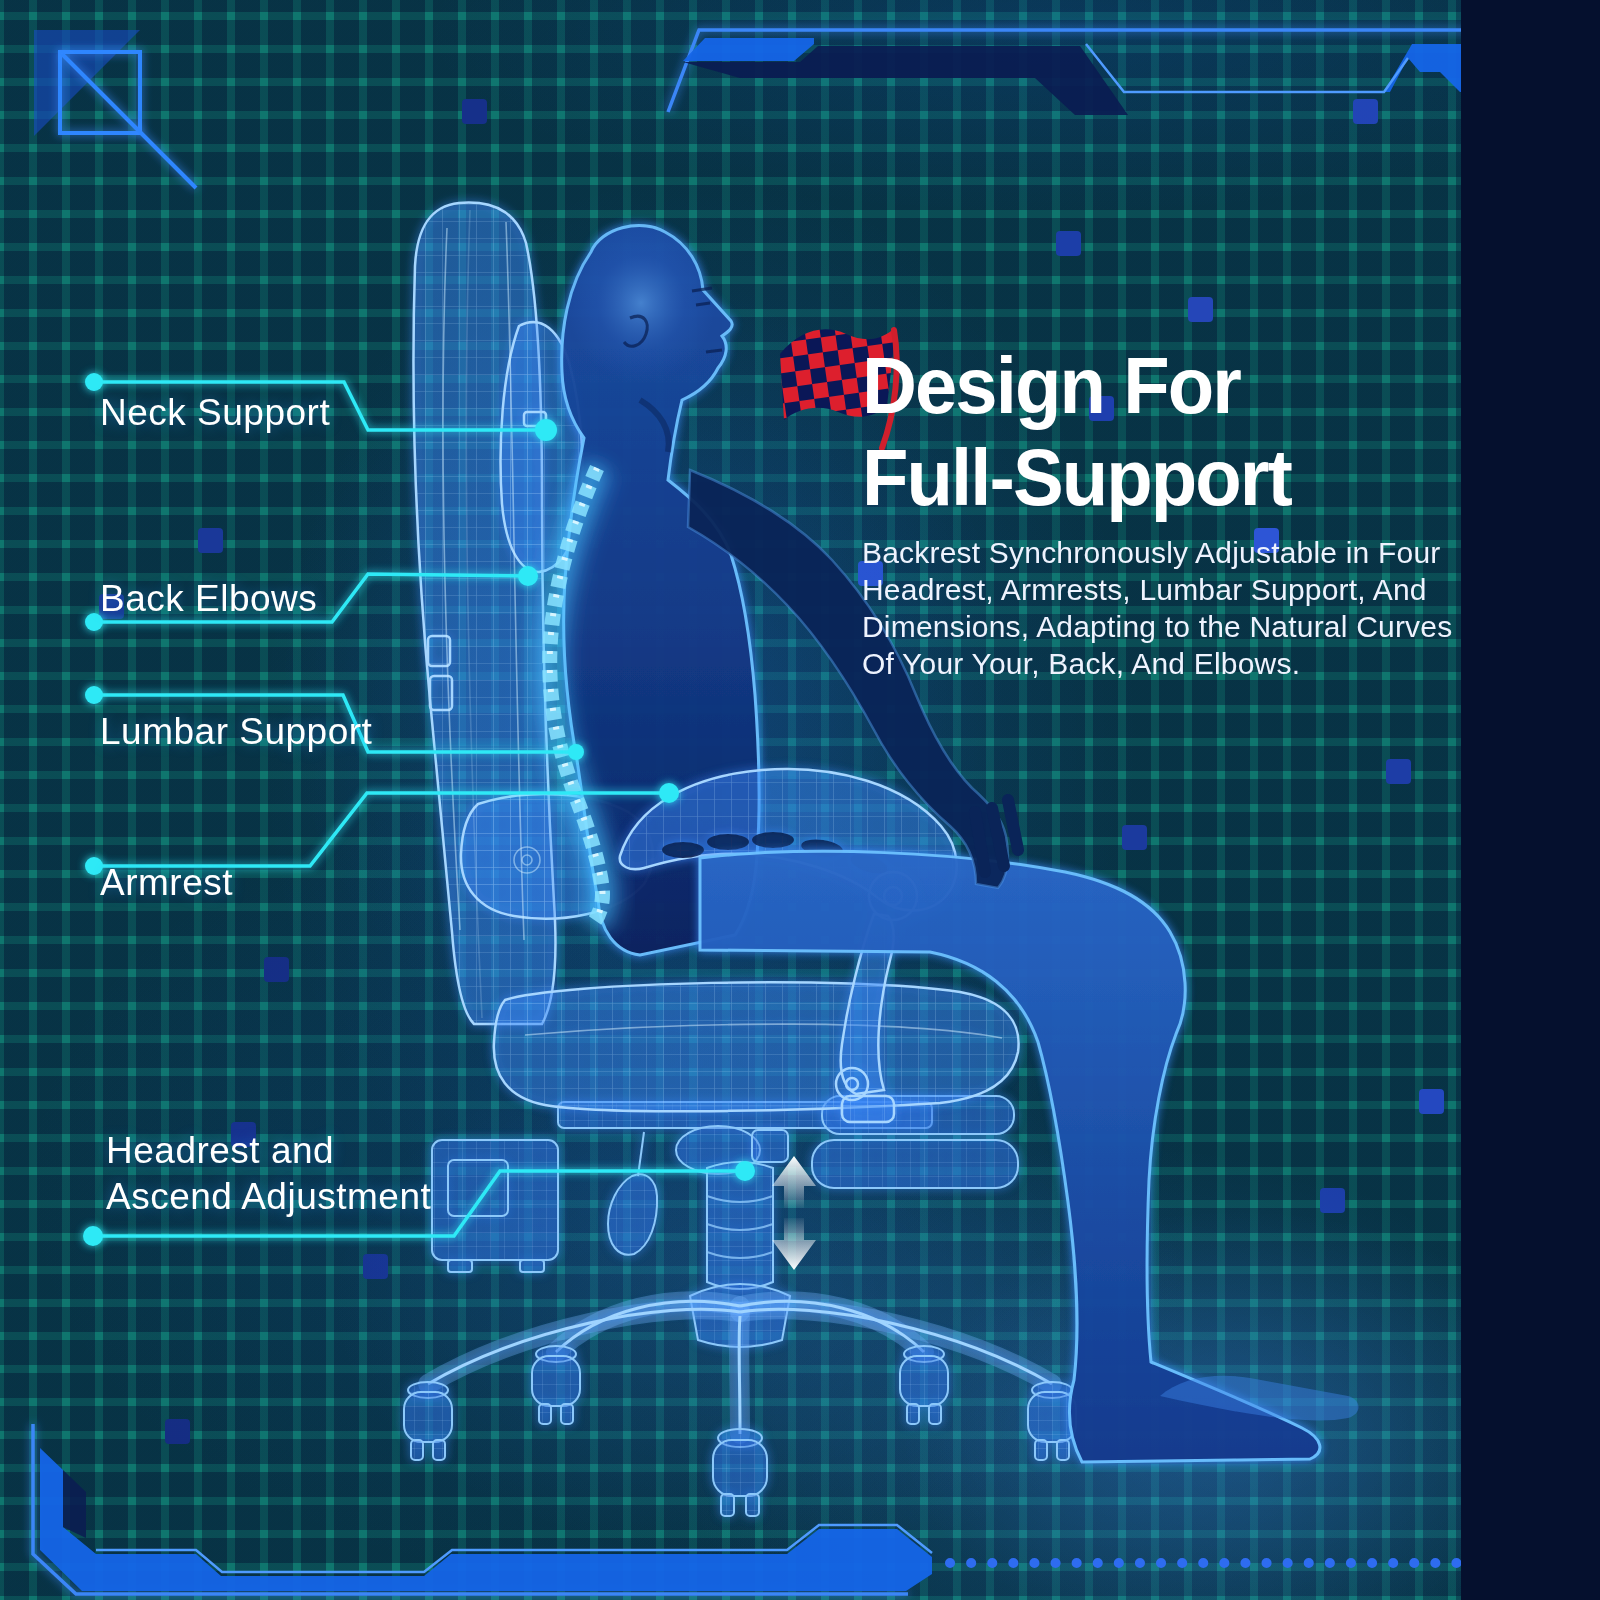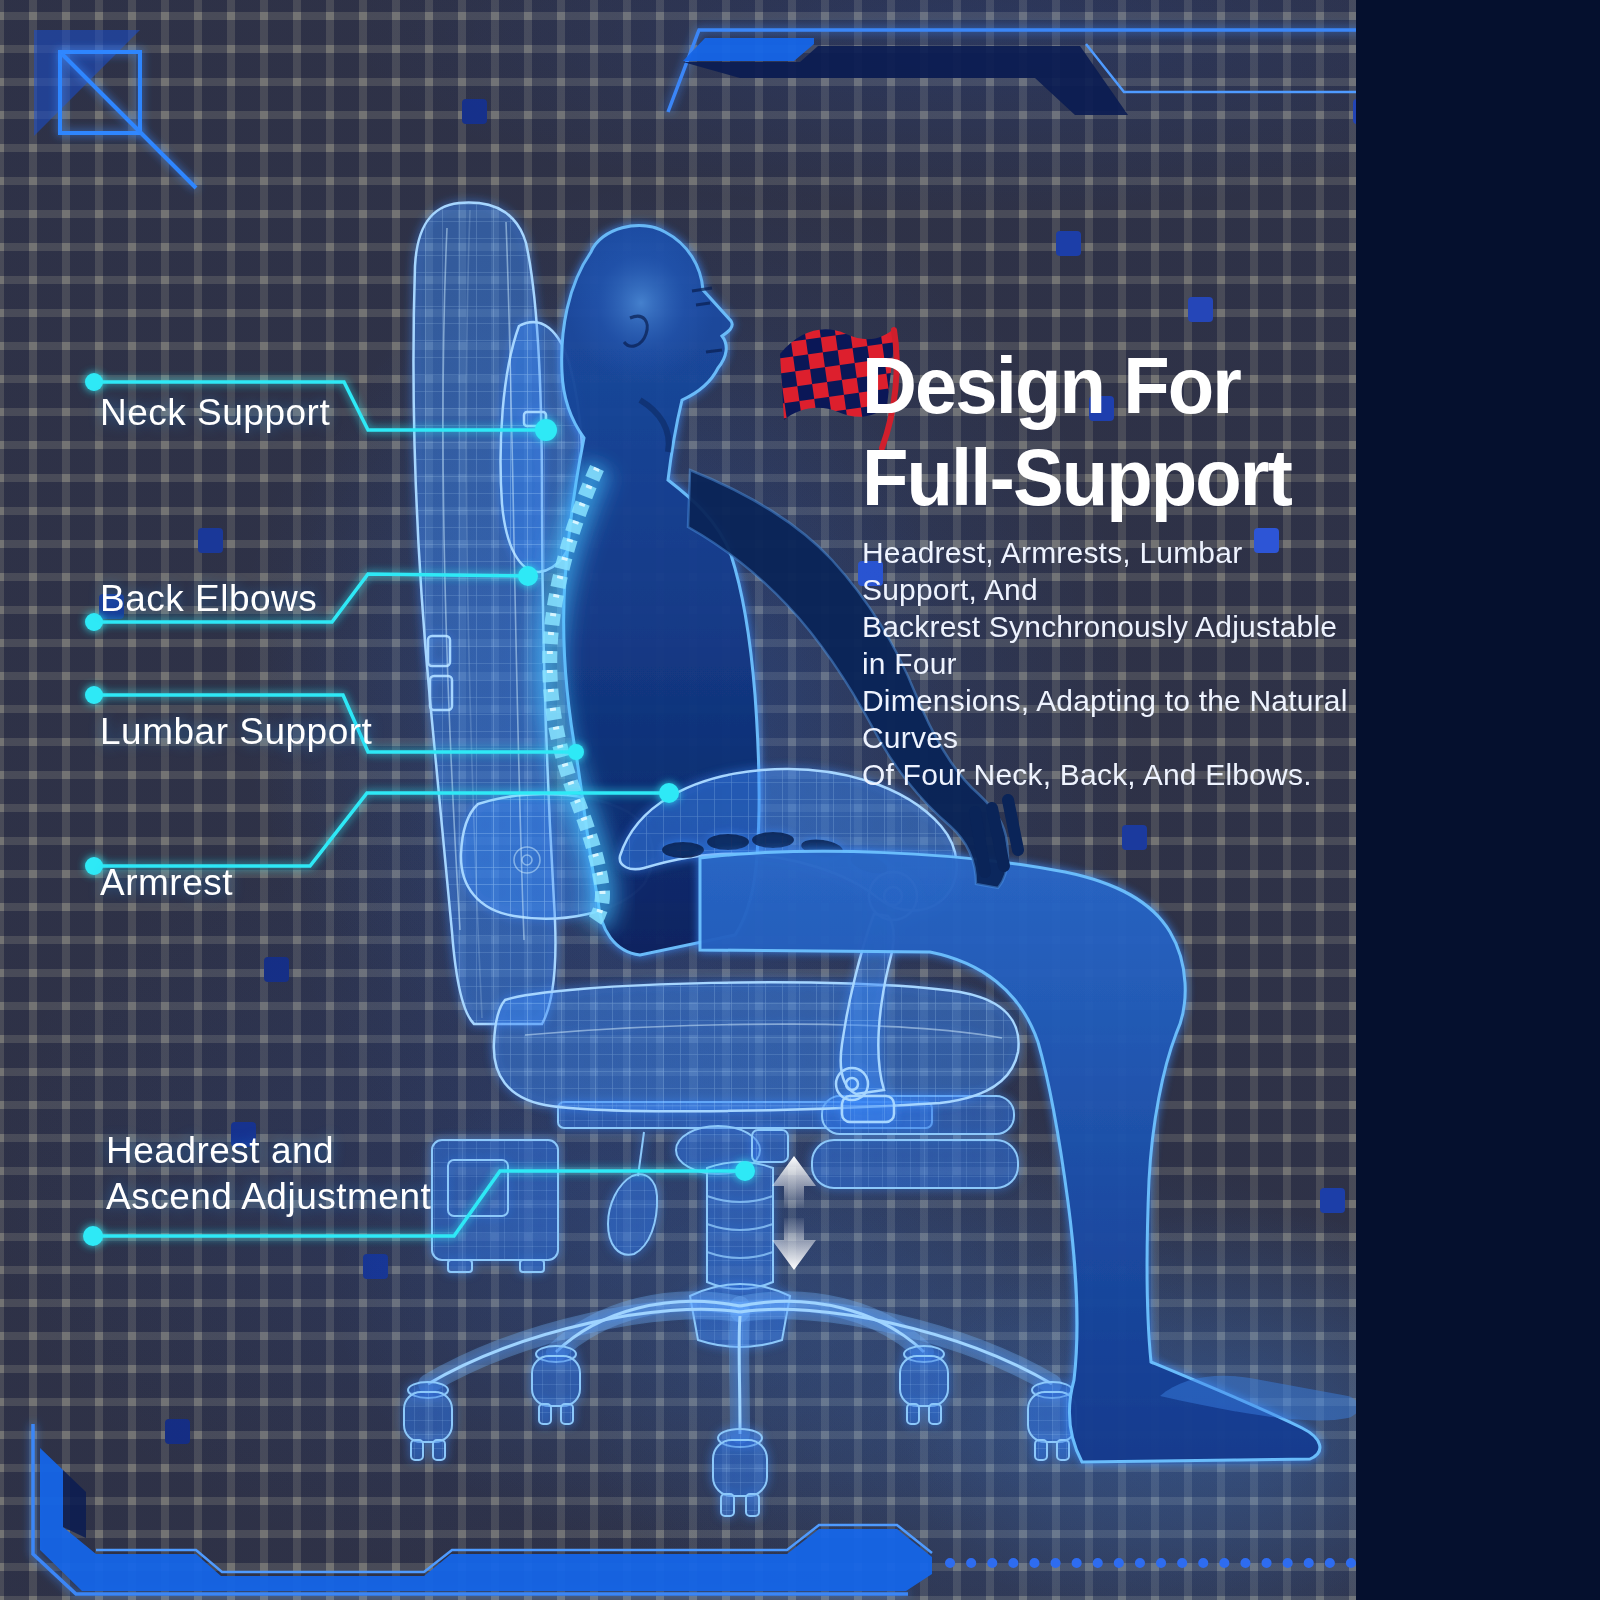--- a/index.html
+++ b/index.html
@@ -1,17 +1,17 @@
 <!DOCTYPE html>
 <html><head>
 <meta charset="utf-8">
 <style>
   html,body{margin:0;padding:0;background:#05102e;}
-  .stage{position:relative;width:1356px;height:1600px;overflow:hidden;
-         background:#737373;font-family:"Liberation Sans",sans-serif;}
+  .stage{position:relative;width:1461px;height:1600px;overflow:hidden;
+         background:#0f766e;font-family:"Liberation Sans",sans-serif;}
   
   .mosaic{position:absolute;inset:0;
     background-image:
       repeating-linear-gradient(90deg, rgba(3,9,44,0) 0 4px, rgba(3,9,44,.38) 4px 29px, rgba(3,9,44,0) 29px 33px),
       repeating-linear-gradient(0deg, rgba(3,9,44,0) 0 4px, rgba(3,9,44,.38) 4px 29px, rgba(3,9,44,0) 29px 33px);}
   .sparks{position:absolute;left:0;top:0;width:25px;height:25px;border-radius:4px;background:transparent;
     box-shadow:1056px 231px #1c3ea8,1188px 297px #2546b8,99px 594px #18348f,198px 528px #1a3899,
       858px 561px #2950cc,1353px 99px #2243b3,1122px 825px #1b3a9e,1419px 1089px #2448c0,
       231px 1122px #16308a,462px 99px #16308a,1386px 759px #1d3da6,264px 957px #152d83,
       1485px 495px #1a3899,363px 1254px #16318c,1254px 528px #2d55d6,1089px 396px #1e3fae,
@@ -337,18 +337,18 @@
     <span style="display:block">Headrest and</span>
     <span style="display:block">Ascend Adjustment</span>
   </div>
 
   <div class="title">
     <div>Design For</div>
     <div>Full-Support</div>
   </div>
 
   <div class="desc">
+    <div>Backrest Synchronously Adjustable in Four</div>
     <div>Headrest, Armrests, Lumbar Support, And</div>
-    <div>Backrest Synchronously Adjustable in Four</div>
     <div>Dimensions, Adapting to the Natural Curves</div>
-    <div>Of Four Neck, Back, And Elbows.</div>
+    <div>Of Your Your, Back, And Elbows.</div>
   </div>
 </div>
 
 </body></html>

